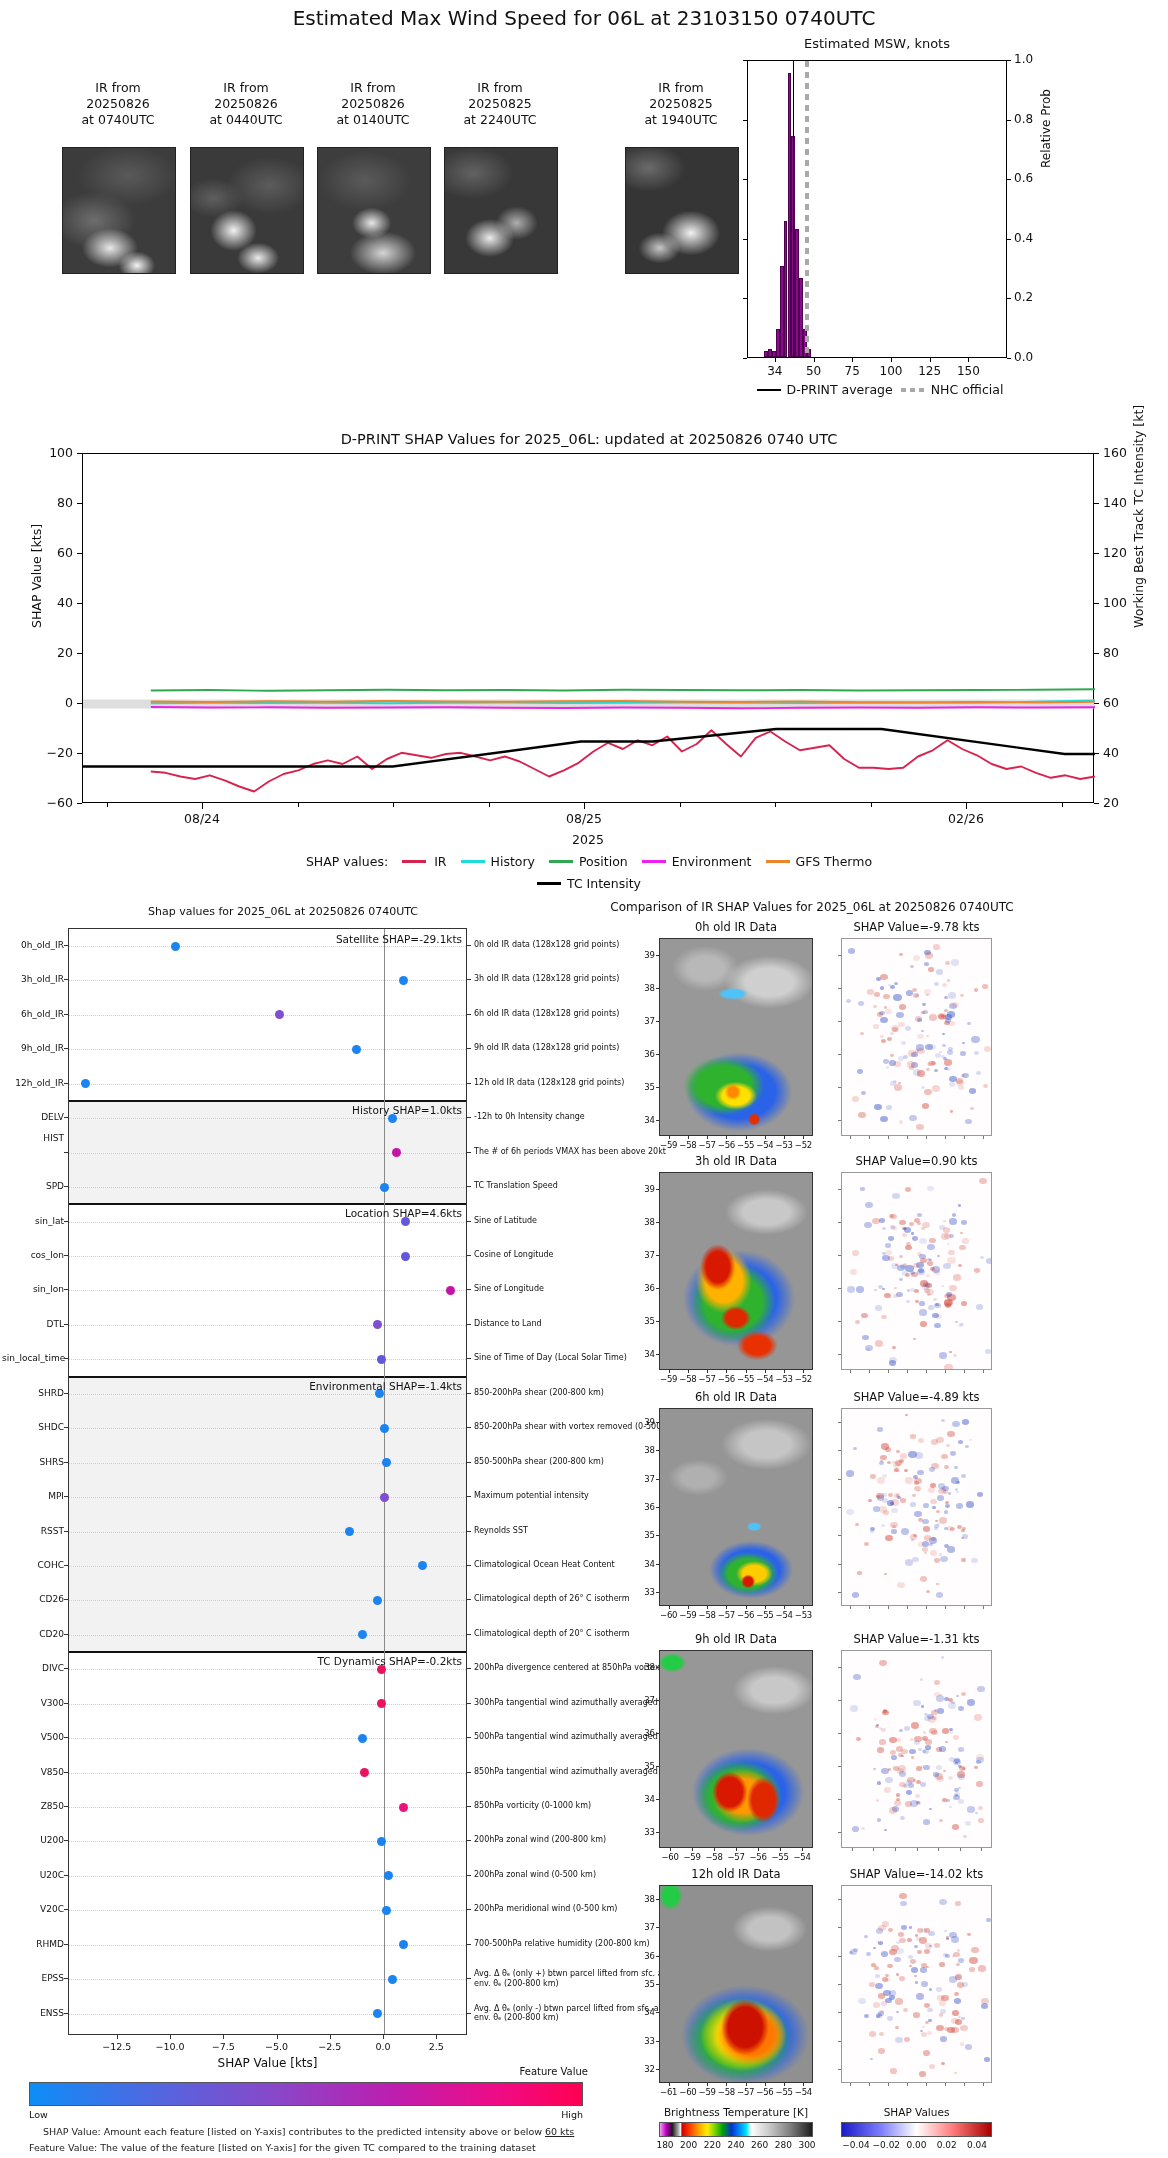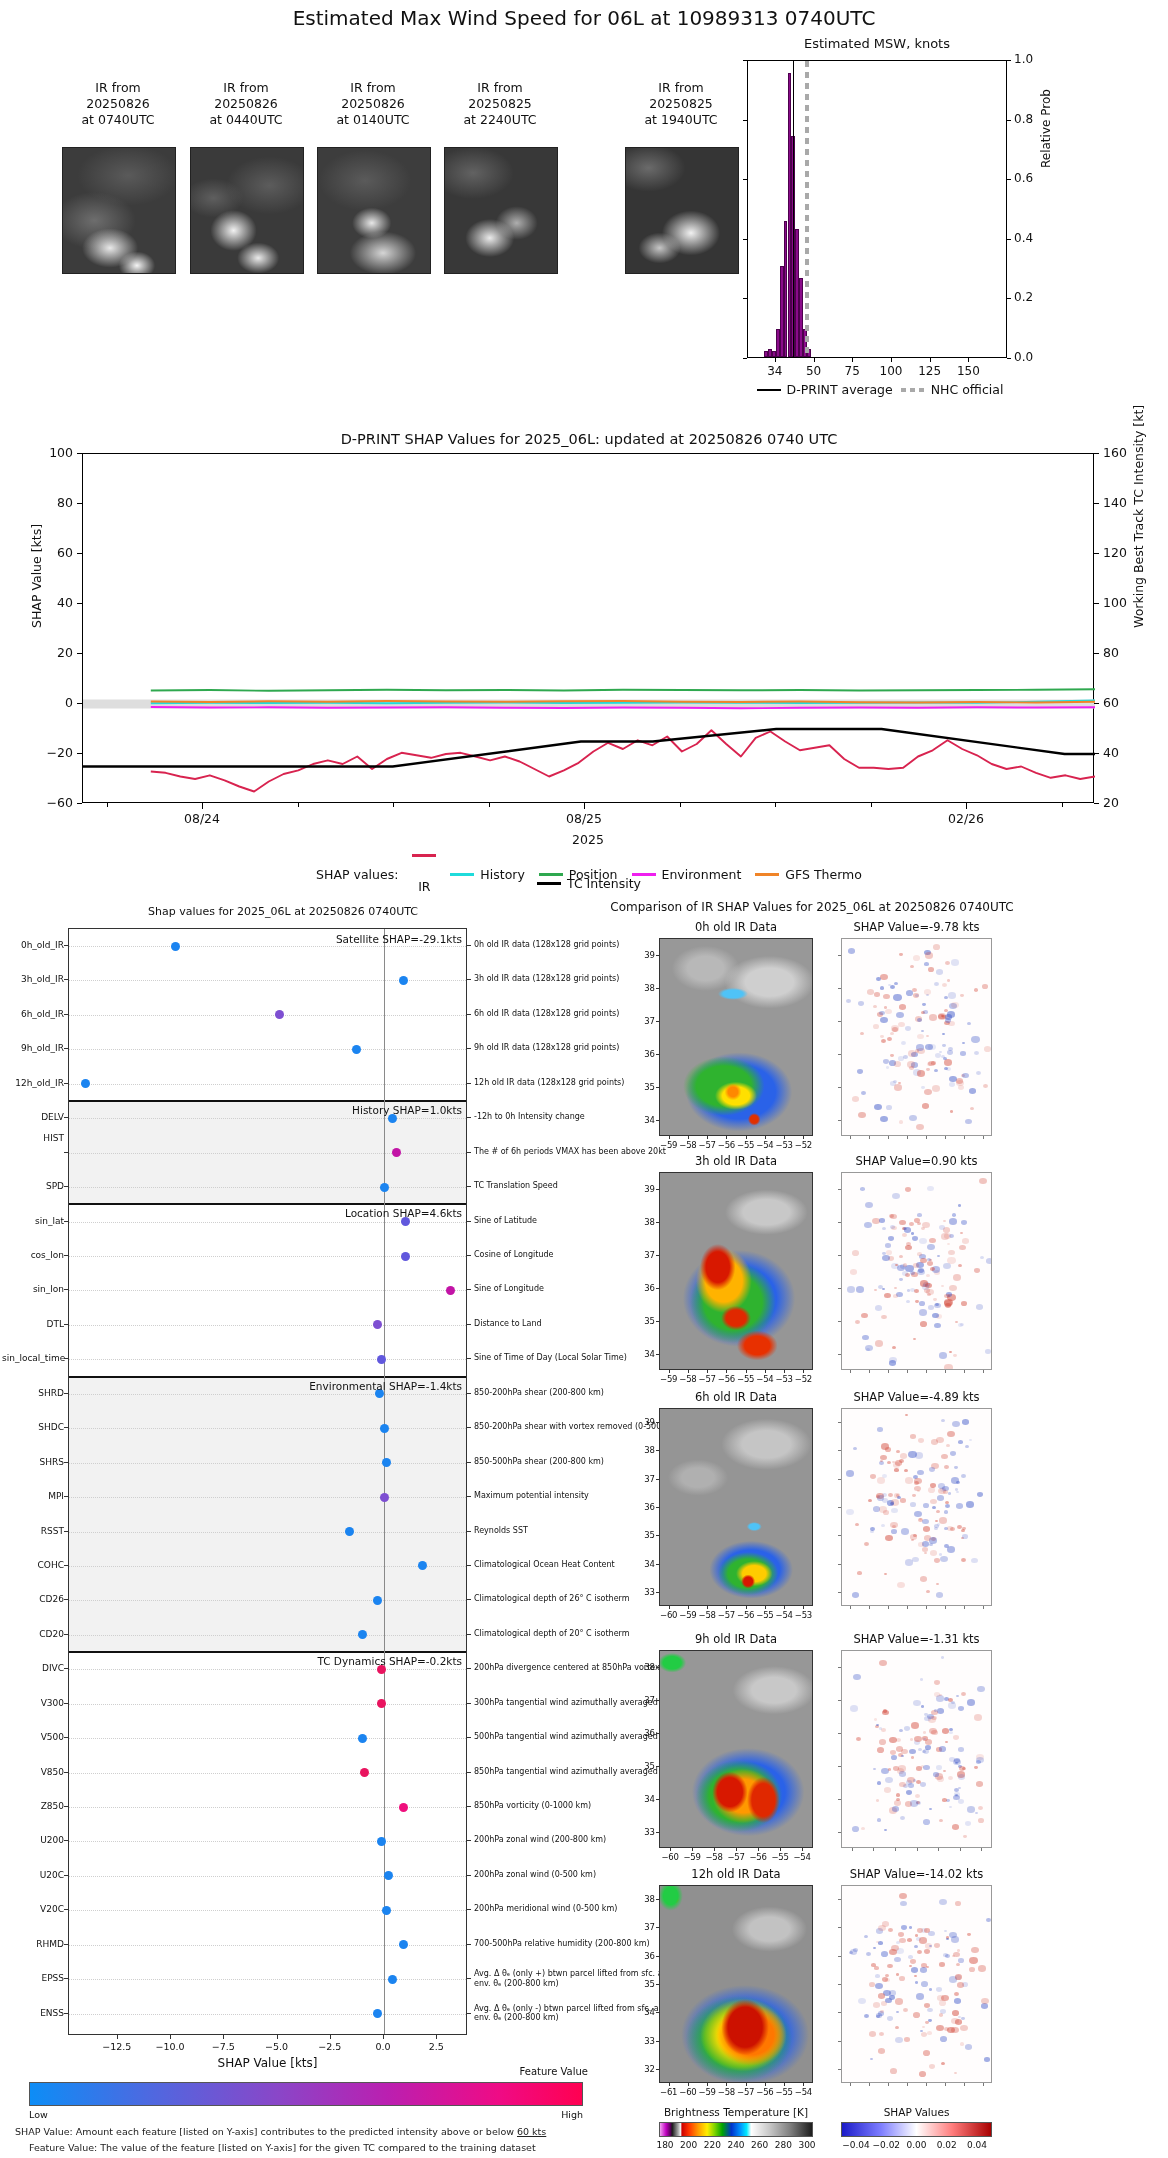--- a/index.html
+++ b/index.html
@@ -31,21 +31,21 @@
   .shapmap{position:absolute;width:151px;height:198px;border:1px solid #999;box-sizing:border-box;overflow:hidden;background:#fffdfd;}
   .m0{background:radial-gradient(circle 9px at 62% 92%,#e03000 0 45%,transparent 70%),radial-gradient(circle 12px at 48% 78%,#ff8800 0 40%,transparent 70%),radial-gradient(ellipse 30px 20px at 50% 80%,#ffe000 0 45%,transparent 70%),radial-gradient(ellipse 55px 40px at 42% 75%,#2fb32f 0 50%,transparent 74%),radial-gradient(ellipse 70px 52px at 52% 78%,#2a62e8 0 52%,transparent 76%),radial-gradient(ellipse 20px 8px at 48% 28%,#4fc3f7 0 50%,transparent 75%),radial-gradient(ellipse 60px 35px at 72% 22%,#cfcfcf 0 40%,transparent 75%),radial-gradient(ellipse 45px 30px at 30% 15%,#b8b8b8 0 40%,transparent 75%),#989898;}
   .m1{background:radial-gradient(ellipse 26px 34px at 38% 48%,#d81800 0 45%,transparent 68%),radial-gradient(ellipse 22px 18px at 50% 74%,#e02800 0 45%,transparent 68%),radial-gradient(ellipse 30px 22px at 64% 88%,#e83000 0 42%,transparent 68%),radial-gradient(ellipse 40px 46px at 42% 55%,#ffb300 0 46%,transparent 70%),radial-gradient(ellipse 58px 55px at 48% 66%,#2fb32f 0 50%,transparent 74%),radial-gradient(ellipse 72px 62px at 52% 64%,#2a62e8 0 52%,transparent 78%),radial-gradient(ellipse 55px 30px at 70% 20%,#c8c8c8 0 42%,transparent 75%),#969696;}
   .m2{background:radial-gradient(circle 10px at 58% 88%,#d81800 0 45%,transparent 70%),radial-gradient(ellipse 26px 18px at 62% 84%,#ffcc00 0 45%,transparent 70%),radial-gradient(ellipse 42px 30px at 58% 84%,#2fb32f 0 48%,transparent 72%),radial-gradient(ellipse 55px 38px at 60% 82%,#2a62e8 0 52%,transparent 76%),radial-gradient(ellipse 10px 6px at 62% 60%,#4fc3f7 0 50%,transparent 75%),radial-gradient(ellipse 60px 34px at 70% 18%,#c5c5c5 0 40%,transparent 75%),radial-gradient(ellipse 40px 24px at 25% 35%,#b0b0b0 0 40%,transparent 75%),#959595;}
   .m3{background:radial-gradient(ellipse 26px 30px at 46% 72%,#d81800 0 48%,transparent 68%),radial-gradient(ellipse 24px 34px at 68% 76%,#e02800 0 48%,transparent 68%),radial-gradient(ellipse 46px 40px at 55% 74%,#ff9900 0 42%,transparent 68%),radial-gradient(ellipse 60px 50px at 52% 74%,#2fb32f 0 50%,transparent 72%),radial-gradient(ellipse 74px 58px at 58% 72%,#2a62e8 0 50%,transparent 76%),radial-gradient(ellipse 20px 14px at 8% 6%,#22cc44 0 45%,transparent 70%),radial-gradient(ellipse 55px 32px at 75% 20%,#c8c8c8 0 40%,transparent 75%),#979797;}
   .m4{background:radial-gradient(ellipse 34px 40px at 56% 72%,#cc1100 0 50%,transparent 70%),radial-gradient(ellipse 50px 44px at 60% 76%,#ff7700 0 45%,transparent 70%),radial-gradient(ellipse 62px 52px at 55% 76%,#ffdd00 0 40%,transparent 70%),radial-gradient(ellipse 72px 58px at 52% 78%,#2fb32f 0 48%,transparent 74%),radial-gradient(ellipse 82px 64px at 56% 76%,#2a62e8 0 50%,transparent 78%),radial-gradient(ellipse 18px 22px at 7% 5%,#22cc44 0 40%,transparent 68%),radial-gradient(circle 5px at 10% 7%,#ff6600 0 50%,transparent 75%),radial-gradient(ellipse 50px 30px at 72% 22%,#c2c2c2 0 40%,transparent 75%),#909090;}
 </style>
 </head>
 <body>
 
-<div id="page-title" class="abs">Estimated Max Wind Speed for 06L at 10989313 0740UTC</div>
+<div id="page-title" class="abs">Estimated Max Wind Speed for 06L at 23103150 0740UTC</div>
 
 <div id="thumbs">
     <div style="position: absolute; left: 62px; top: 80px; width: 112px;">
       <div style="font-size: 12.5px; line-height: 1.28; text-align: center;">
         <div>IR from</div>
         <div>20250826</div>
         <div>at 0740UTC</div>
       </div>
       <div class="thumb-img t0" style="position: absolute; left: 0px; top: 67px;"> </div>
     </div>
@@ -211,21 +211,21 @@
     </div>
   <div class="abs rot" style="left:36px;top:628px;width:0;height:0;font-size:12.5px;">
     <div style="transform:translate(-50%,-50%);white-space:nowrap;">SHAP Value [kts]</div>
   </div>
   <div class="abs rot" style="left:1138px;top:628px;width:0;height:0;font-size:12.5px;">
     <div style="transform:translate(-50%,-50%);white-space:nowrap;">Working Best Track TC Intensity [kt]</div>
   </div>
   <div class="abs ctr" style="left:82px;top:832px;width:1012px;font-size:12.5px;">2025</div>
   <div id="ts-legend1" class="legend-row" style="left:84px;top:854px;width:1010px;gap:14px;">
       <span style="font-size: 12.5px;">SHAP values:</span>
-      <div style="display: flex; align-items: center; gap: 22px; flex-direction: column;">
+      <div style="display: flex; align-items: center; gap: 8px;">
         <span style="display: inline-block; width: 24px; height: 3px; background: rgb(216, 35, 79);"></span>
         <span style="font-size: 12.5px;">IR</span>
       </div>
       <div style="display: flex; align-items: center; gap: 6px;">
         <span style="display: inline-block; width: 24px; height: 3px; background: rgb(31, 219, 219);"></span>
         <span style="font-size: 12.5px;">History</span>
       </div>
       <div style="display: flex; align-items: center; gap: 6px;">
         <span style="display: inline-block; width: 24px; height: 3px; background: rgb(47, 168, 79);"></span>
         <span style="font-size: 12.5px;">Position</span>
@@ -469,21 +469,21 @@
       <div style="position: absolute; left: 383px; top: 2035px; width: 1px; height: 4px; background: rgb(51, 51, 51);"></div>
       <div style="position: absolute; left: 363px; top: 2041px; width: 40px; text-align: center; font-size: 9.5px;">0.0</div>
       <div style="position: absolute; left: 436.3px; top: 2035px; width: 1px; height: 4px; background: rgb(51, 51, 51);"></div>
       <div style="position: absolute; left: 416.3px; top: 2041px; width: 40px; text-align: center; font-size: 9.5px;">2.5</div>
     </div>
   <div class="abs ctr" style="left:68px;top:2056px;width:399px;font-size:12px;">SHAP Value [kts]</div>
   <div class="abs" style="left:438px;top:2066px;width:150px;font-size:10px;text-align:right;">Feature Value</div>
   <div id="feature-cb" class="cb" style="left:29px;top:2082px;width:554px;height:24px;"></div>
   <div class="abs" style="left:29px;top:2109px;font-size:9.5px;">Low</div>
   <div class="abs" style="left:533px;top:2109px;width:50px;text-align:right;font-size:9.5px;">High</div>
-  <div class="footnote" style="left:15px;top:2126px;"><span>SHAP Value: Amount each feature [listed on Y-axis] contributes to the predicted intensity above or below </span><u>60 kts</u></div>
+  <div class="footnote" style="left:43px;top:2126px;"><span>SHAP Value: Amount each feature [listed on Y-axis] contributes to the predicted intensity above or below </span><u>60 kts</u></div>
   <div class="footnote" style="left:29px;top:2142px;"><span>Feature Value: The value of the feature [listed on Y-axis] for the given TC compared to the training dataset</span><u></u></div>
 </div>
 
 <div>
   <div class="abs ctr" style="left:600px;top:900px;width:424px;font-size:12px;">Comparison of IR SHAP Values for 2025_06L at 20250826 0740UTC</div>
   <div id="irc-rows">
       <div style="position: absolute; left: 659px; top: 920px; width: 154px; text-align: center; font-size: 11.5px;">0h old IR Data</div>
       <div style="position: absolute; left: 841px; top: 920px; width: 151px; text-align: center; font-size: 11.5px;">SHAP Value=-9.78 kts</div>
       <div class="irmap m0" style="left: 659px; top: 938px;"></div>
       <div class="shapmap" style="left: 841px; top: 938px;">

